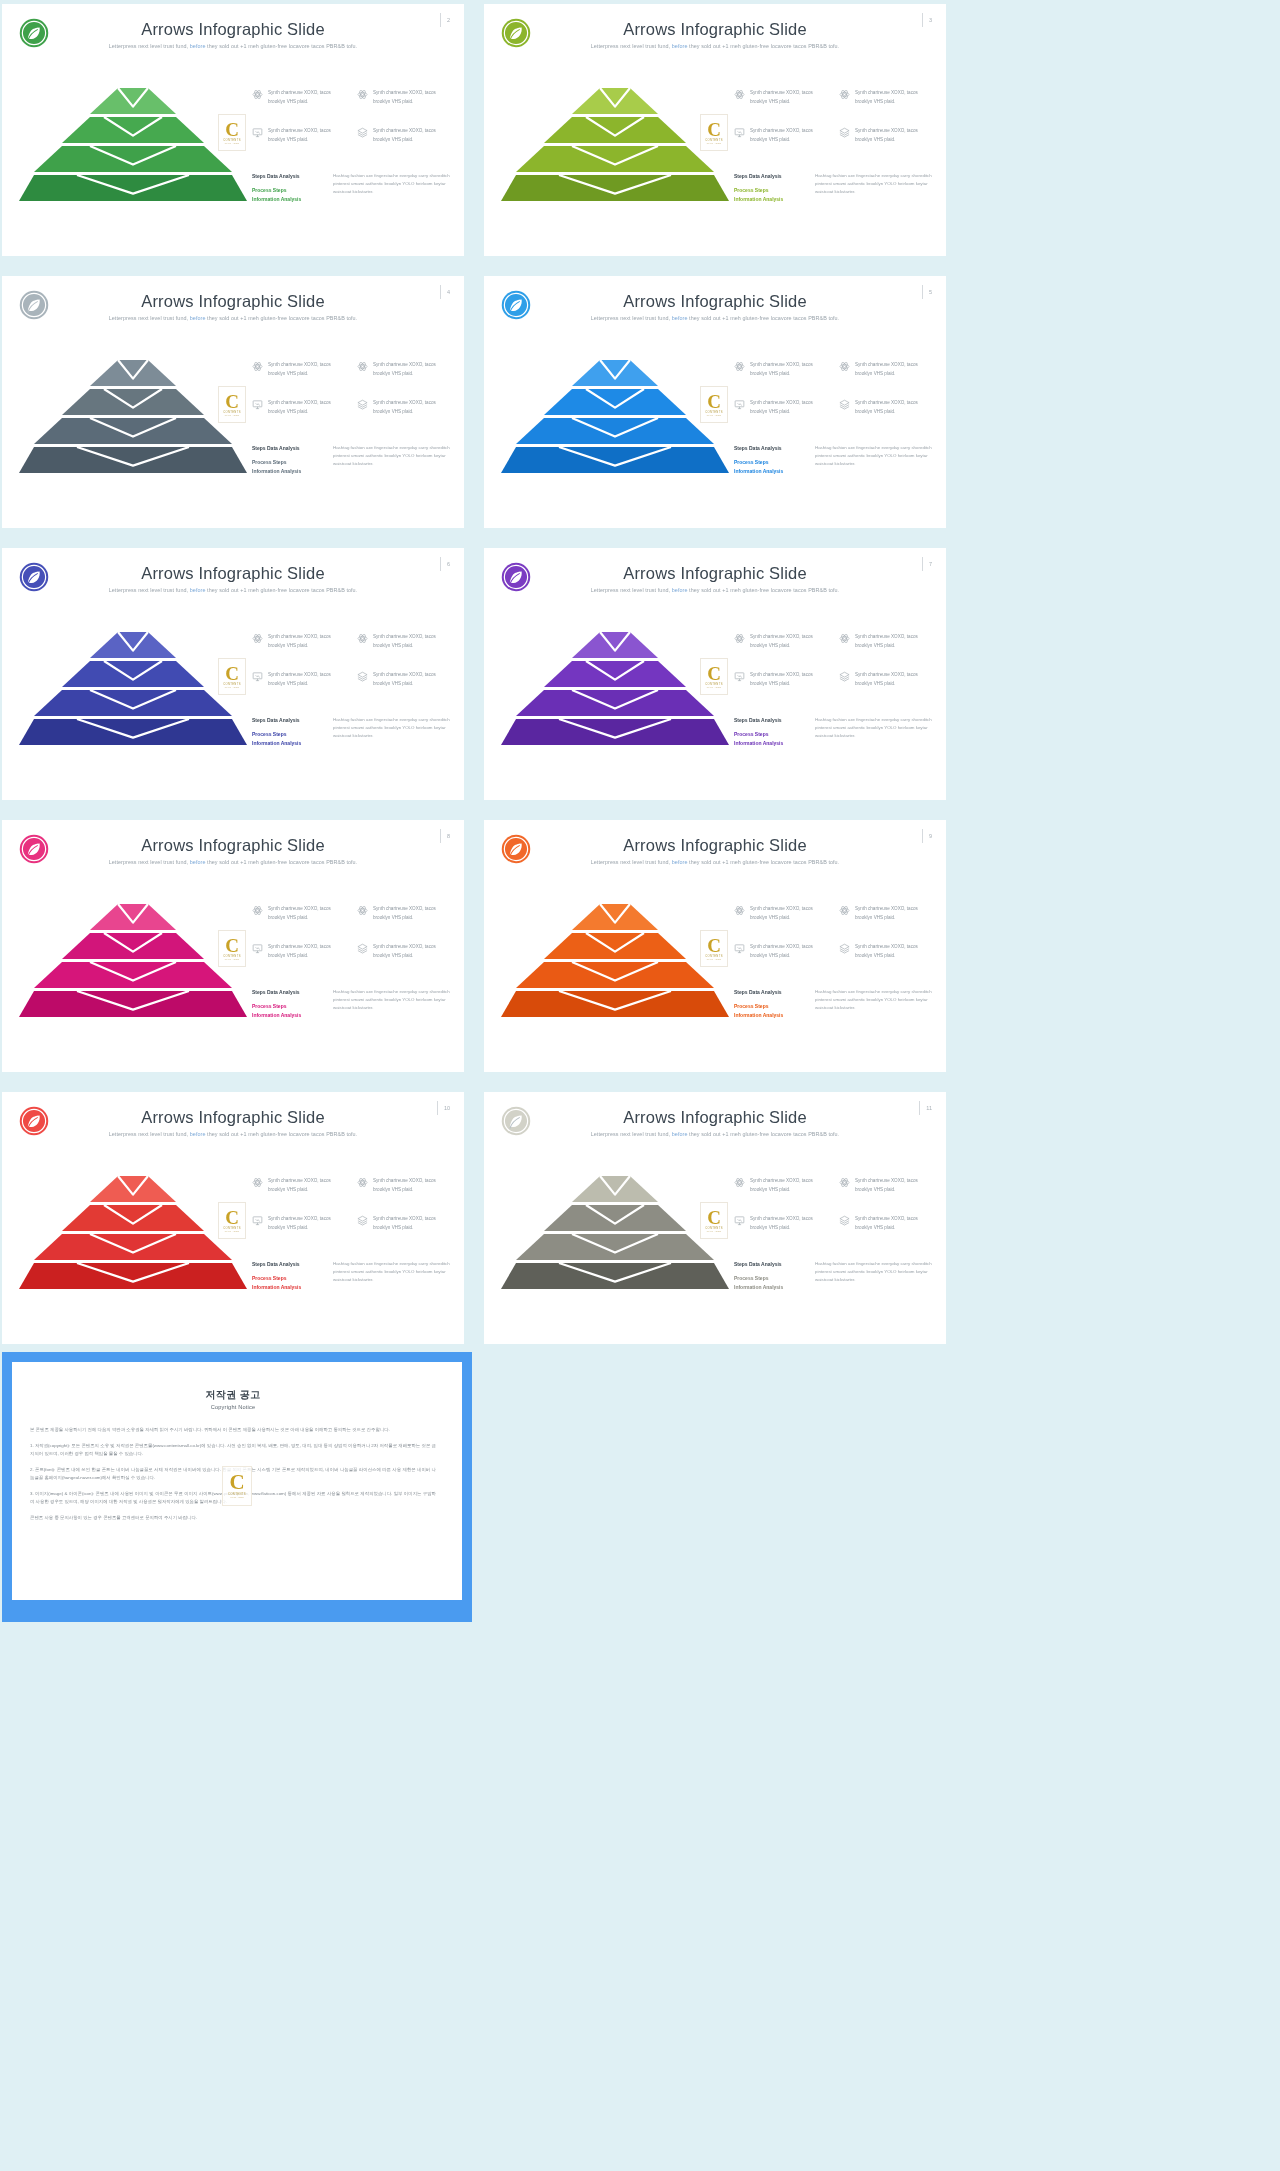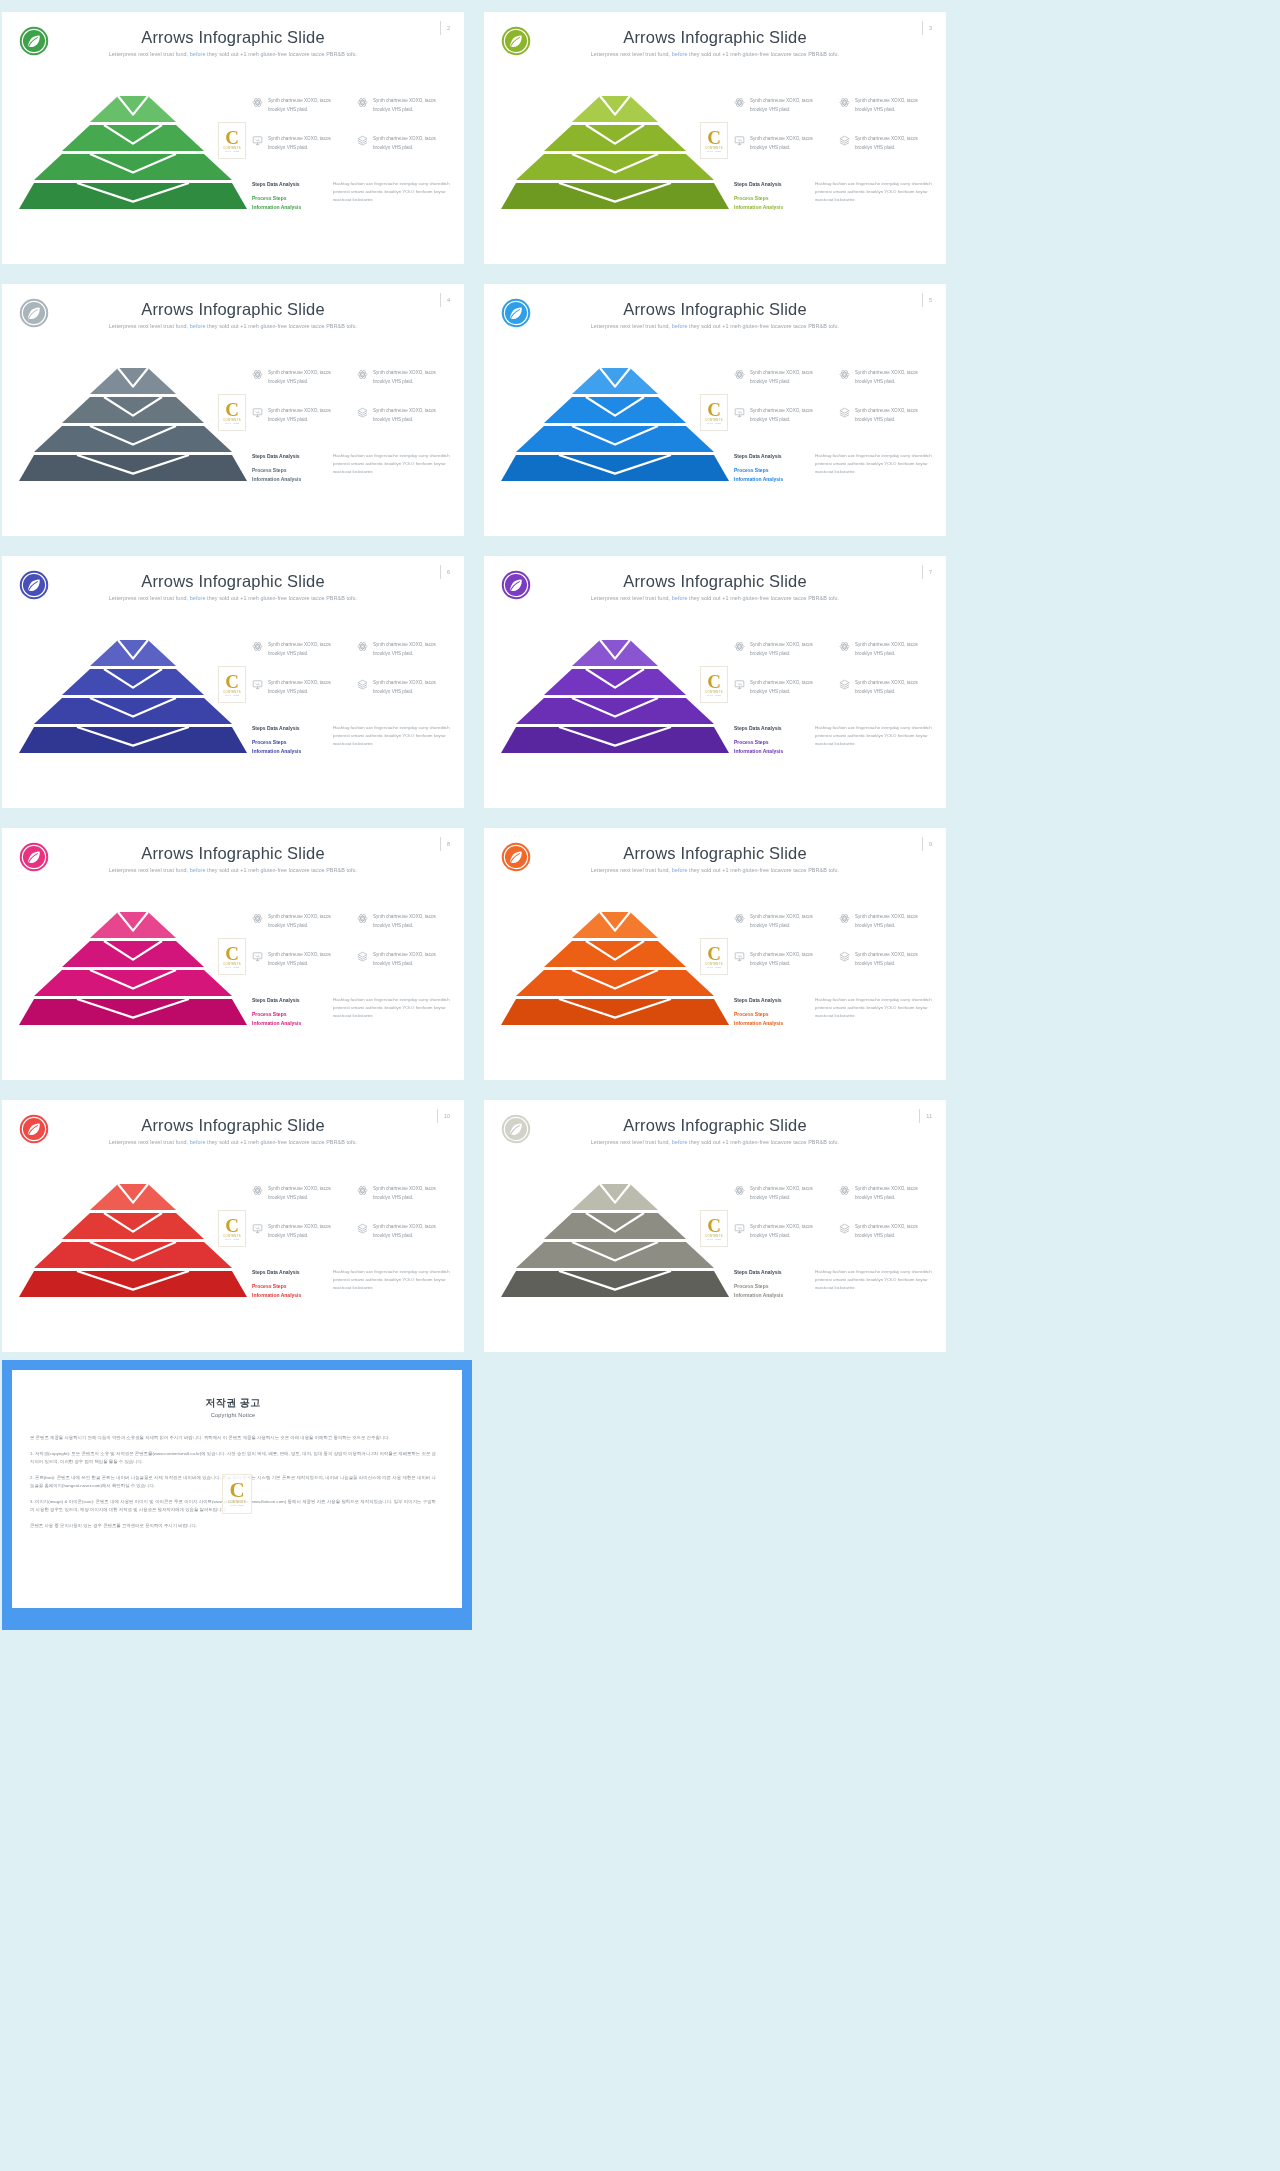--- a/index.html
+++ b/index.html
@@ -8,21 +8,21 @@
     background: #dff0f4;
     font-family: "Liberation Sans", sans-serif;
   }
   body { padding: 0; }
 
   .grid {
     display: grid;
     grid-template-columns: 462px 462px;
     column-gap: 8px;
     row-gap: 8px;
-    padding: 12px 0 0 2px;
+    padding: 4px 0 0 2px;
     width: 934px;
     gap: 20px;
   }
 
   .slide {
     width: 462px;
     height: 252px;
     background: #ffffff;
     position: relative;
     overflow: hidden;

